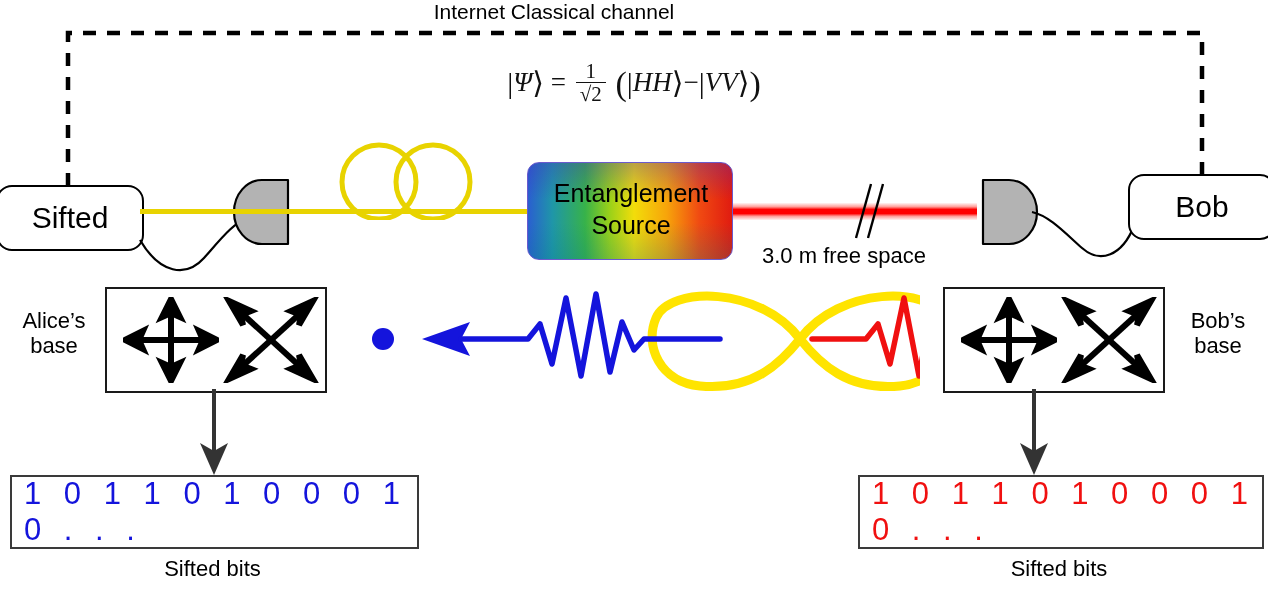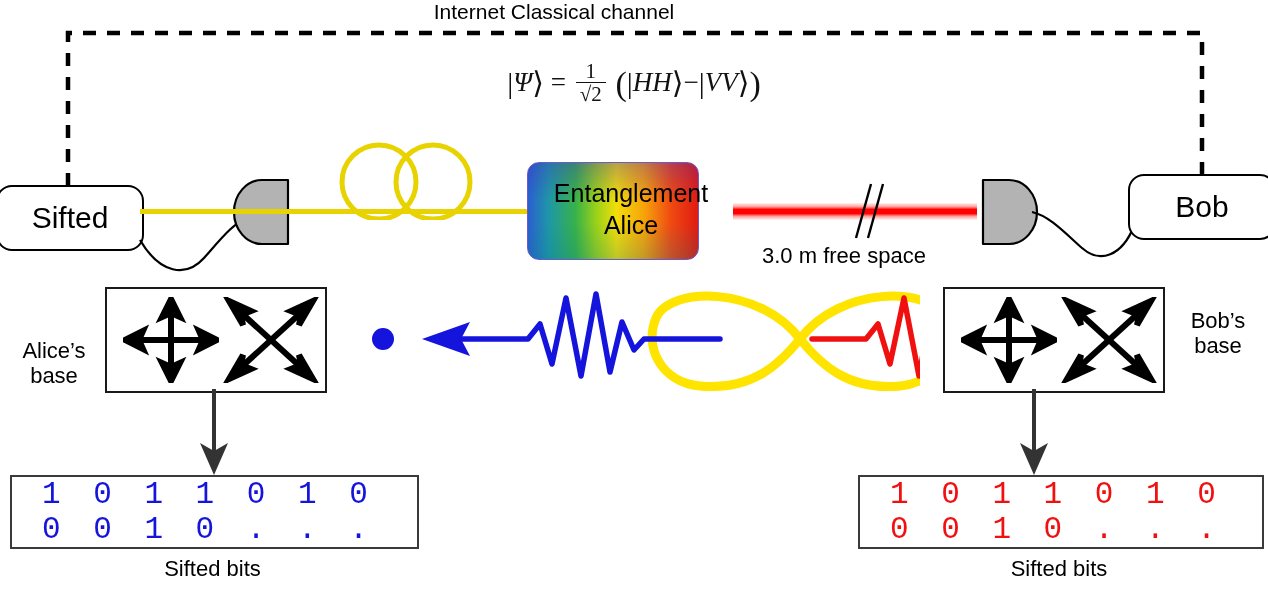--- a/index.html
+++ b/index.html
@@ -38,21 +38,20 @@
   }
   #freespace-label {
     left: 762px; top: 243px;
     font-size: 22px;
   }
   #alice-base-label {
     left: 8px; top: 308px;
     font-size: 22px;
     text-align: center;
     width: 92px;
-    margin-top: 30px;
   }
   #bob-base-label {
     left: 1168px; top: 308px;
     font-size: 22px;
     text-align: center;
     width: 100px;
   }
   #alice-sifted-label {
     left: 10px; top: 556px; width: 405px;
     text-align: center;
@@ -76,21 +75,21 @@
     font-size: 30px;
     color: #000;
   }
   #alice-box { left: -4px; top: 185px; width: 144px; height: 62px; }
   #bob-box  { left: 1128px; top: 174px; width: 144px; height: 62px; }
 
   
   #entanglement-source {
     position: absolute;
     left: 527px; top: 162px;
-    width: 172px; height: 98px;
+    width: 206px; height: 98px;
     border-radius: 12px;
     border: 1px solid #6a5acd;
     background:
       linear-gradient(to bottom, rgba(70,40,190,0.32) 0%, rgba(255,255,255,0) 38%, rgba(255,255,255,0) 62%, rgba(0,120,140,0.22) 100%),
       linear-gradient(to right, #2a5fd0 0%, #1f96a8 12%, #37b24a 28%, #9ad119 40%, #f2dd0a 52%, #f7a40a 68%, #f04a12 84%, #e01b10 100%);
     box-sizing: border-box;
   }
   #entanglement-source-text {
     position: absolute;
     left: 0; top: 14px; width: 206px;
@@ -133,22 +132,22 @@
     border: 2px solid #3a3a3a;
     background: #ffffff;
     display: flex;
     align-items: center;
   }
   #alice-bits-box { left: 10px; top: 475px; width: 405px; height: 70px; }
   #bob-bits-box  { left: 858px; top: 475px; width: 402px; height: 70px; }
   .bits-text {
     font-size: 31px;
     letter-spacing: 7px;
-    padding-left: 30px;
-    font-family: Liberation Mono, monospace;
+    padding-left: 12px;
+    font-family: Liberation Sans, sans-serif;
   }
   #alice-bits-text { color: #1414dc; }
   #bob-bits-text  { color: #f01010; }
 
   
   #state-formula {
     position: absolute;
     left: 0; top: 62px; width: 1268px;
     text-align: center;
     font-family: "Liberation Serif", serif;
@@ -206,21 +205,21 @@
 
   <div class="abs" id="fiber-line"></div>
   <svg class="abs" id="fiber-loop-svg" width="160" height="80">
     <circle cx="49" cy="42" r="37" fill="none" stroke="#e8d300" stroke-width="5"></circle>
     <circle cx="103" cy="42" r="37" fill="none" stroke="#e8d300" stroke-width="5"></circle>
   </svg>
 
   <div id="entanglement-source">
     <div id="entanglement-source-text">
       <span>Entanglement</span><br>
-      <span>Alice</span>
+      <span>Source</span>
     </div>
   </div>
 
   <div class="abs" id="free-space-beam"></div>
   <svg class="abs" id="beam-break-svg" width="50" height="66">
     <line x1="16" y1="60" x2="31" y2="6" stroke="#000" stroke-width="2.4"></line>
     <line x1="28" y1="60" x2="43" y2="6" stroke="#000" stroke-width="2.4"></line>
   </svg>
   <div class="lbl" id="freespace-label">3.0 m free space</div>
 

